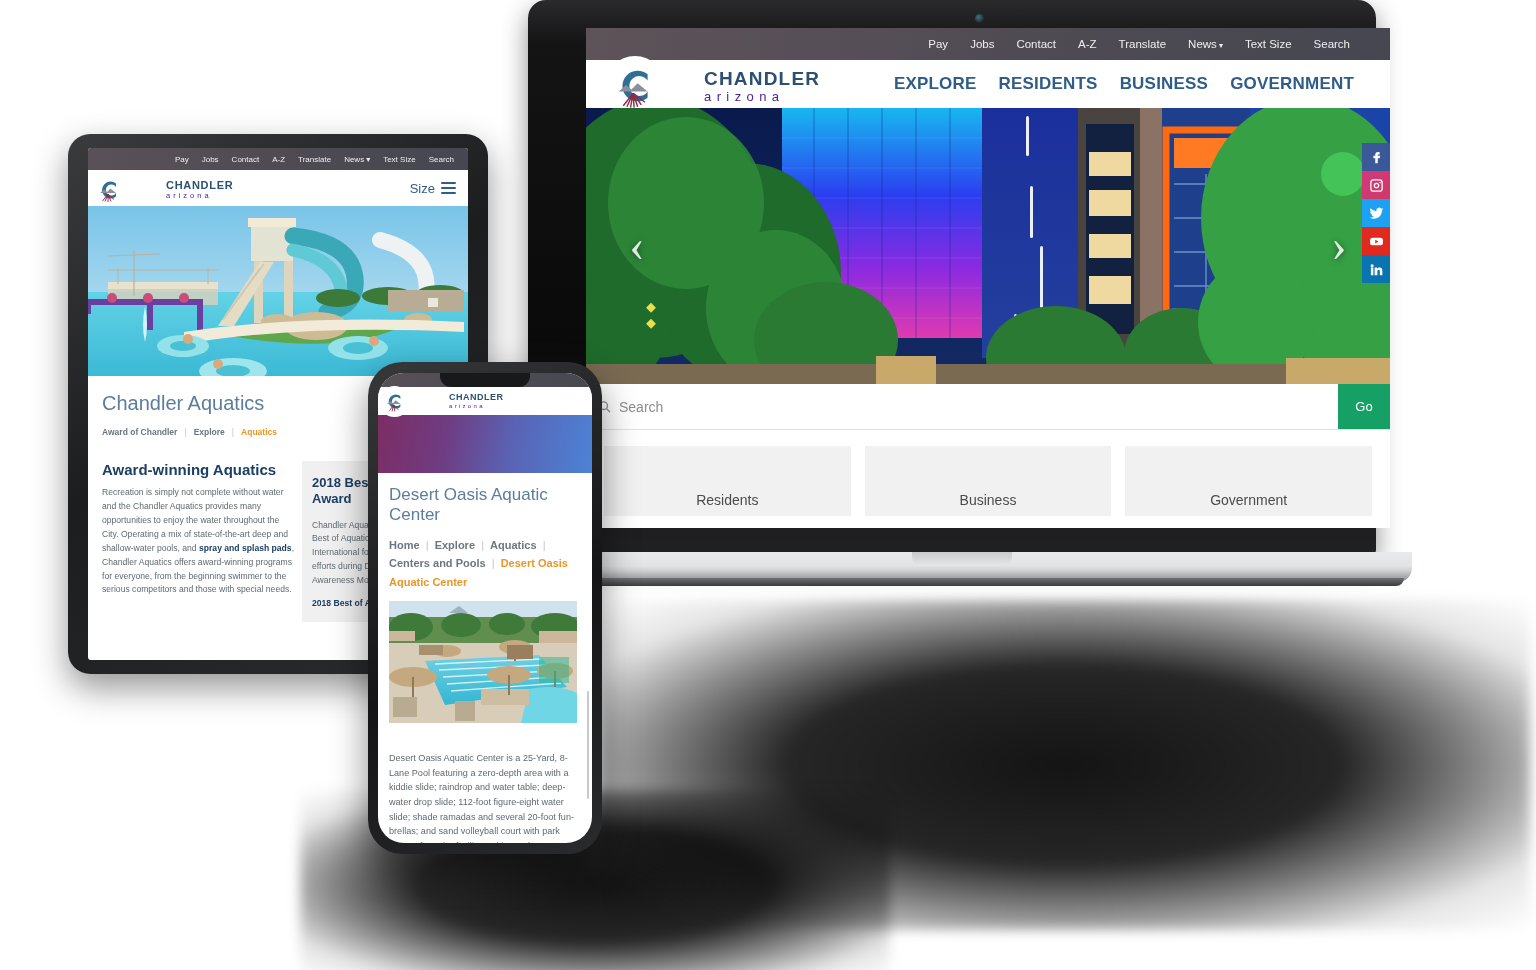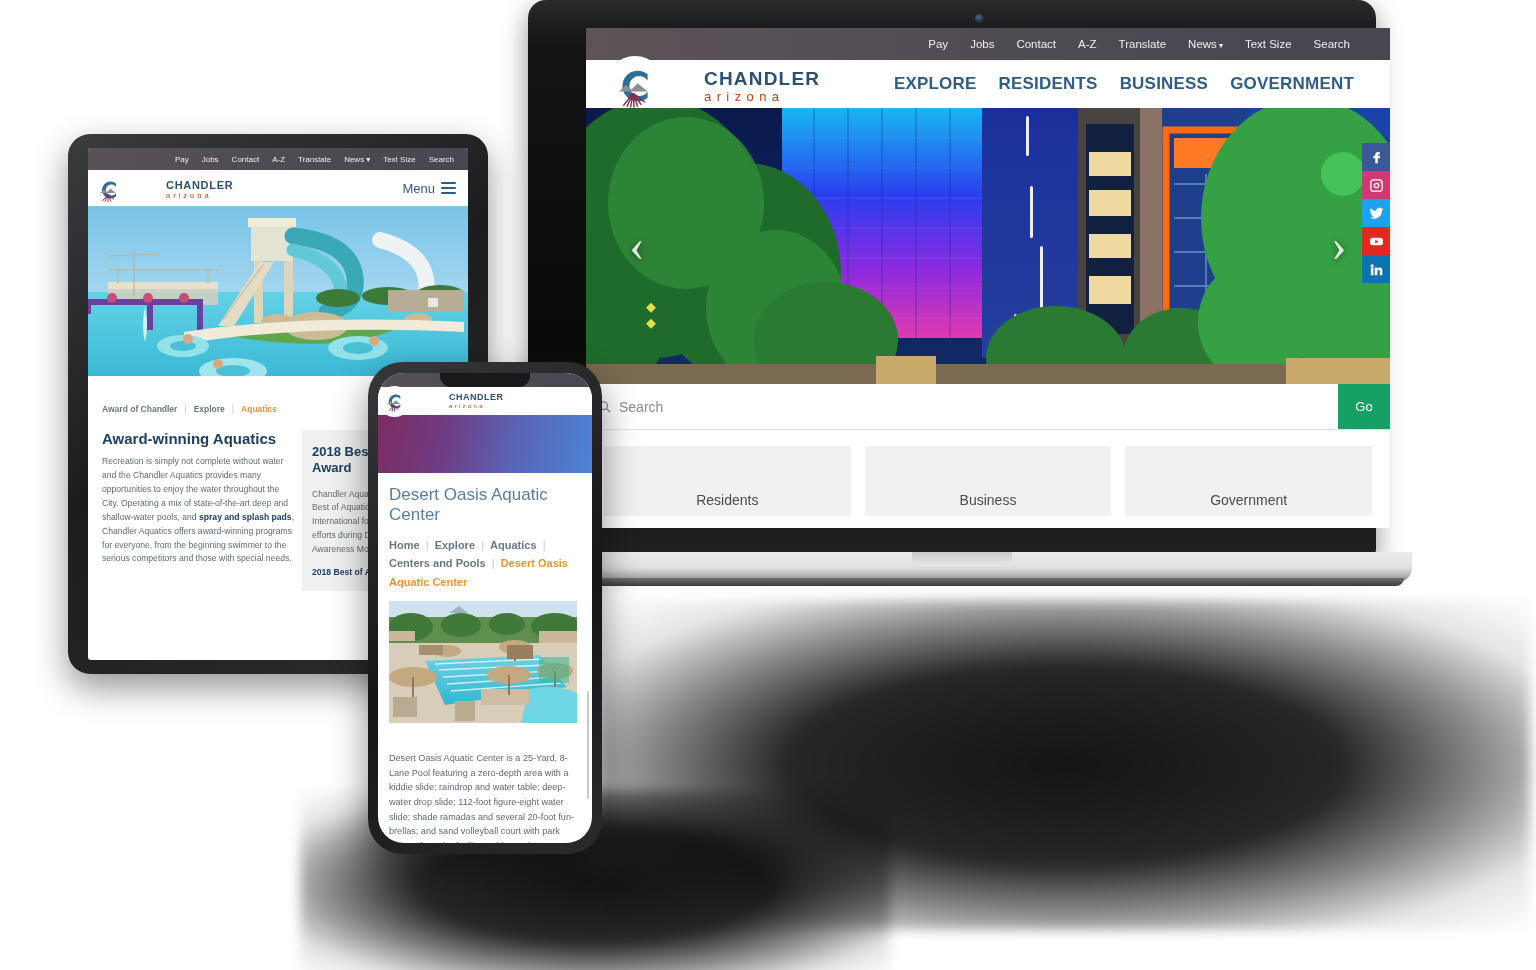--- a/index.html
+++ b/index.html
@@ -60,21 +60,21 @@
   .mainbar { height:48px; background:#fff; display:flex; align-items:center; position:relative; }
   .mainnav { margin-left:auto; margin-right:36px; display:flex; gap:22px; }
   .mainnav a { color:#2f5d88; font-size:17px; font-weight:bold; text-decoration:none; letter-spacing:.2px;}
 
   
   .logo { position:relative; display:flex; align-items:center;gap:40px; }
   .logo-mark { position:relative; width:54px; height:54px; border-radius:50%; background:#fff;
                box-shadow:0 0 0 3px #fff; flex:0 0 auto; overflow:hidden;}
   .logo-words { margin-left:2px; line-height:1; }
   .logo-t1 { font-size:19px; font-weight:bold; color:#2d4f72; letter-spacing:1.2px; }
-  .logo-t2 { font-size:13px; color:#c2410c; letter-spacing:5.4px; margin-top:2px;}
+  .logo-t2 { font-size:13px; color:#4c1d95; letter-spacing:5.4px; margin-top:2px;}
 
   
   .hero { position:relative; height:276px; overflow:hidden; }
   .hero-photo { position:absolute; inset:0; }
   .hero-title {
     position:absolute; left:0; right:0; bottom:12px; text-align:center; color:#fff;
     font-size:31px; font-weight:bold; text-shadow:0 2px 7px rgba(0,0,0,.75); letter-spacing:.2px;
   }
   .hero-arrow { position:absolute; top:50%; transform:translateY(-50%); width:30px; height:52px;
     color:rgba(255,255,255,.86); font-size:46px; line-height:52px; text-align:center; cursor:pointer;
@@ -112,21 +112,21 @@
   .t-menu { margin-left:auto; margin-right:12px; color:#2f5d88; font-size:13px; display:flex; align-items:center; gap:6px;}
   .burger { display:inline-block; width:15px; }
   .burger i { display:block; height:2px; background:#2f5d88; margin:3px 0; border-radius:1px;}
 
   .t-hero { height:170px; position:relative; overflow:hidden; }
   .t-content { padding:16px 14px 0 14px; }
   .t-h1 { color:#5b7e9c; font-size:20px; font-weight:normal; }
   .t-crumbs { margin-top:12px; font-size:8.5px; font-weight:bold; color:#6b7780; display:flex; gap:7px;}
   .t-crumbs .sep { color:#c0c6ca; font-weight:normal;}
   .t-crumbs .cur { color:#e8962a; }
-  .t-cols { display:flex; gap:4px; margin-top:16px; }
+  .t-cols { display:flex; gap:4px; margin-top:24px; }
   .t-main { width:196px; }
   .t-h2 { color:#1c3f63; font-size:15px; font-weight:bold; }
   .t-p { margin-top:8px; color:#5e6a72; font-size:8.6px; line-height:1.62; }
   .t-p b { color:#1c3f63; }
   .t-side { flex:1; background:#f0f0f0; padding:14px 10px; margin-right:-26px; }
   .t-side-h { color:#1c3f63; font-size:13px; font-weight:bold; line-height:1.25; }
   .t-side-p { margin-top:11px; color:#5e6a72; font-size:8.6px; line-height:1.62; }
   .t-side-link { margin-top:10px; color:#1c3f63; font-size:8.6px; font-weight:bold; }
 
   
@@ -400,21 +400,21 @@
                 <line x1="28" y1="38" x2="40" y2="49"></line>
               </g>
             </svg>
           </div>
           <div class="logo-words">
             <div class="logo-t1">CHANDLER</div>
             <div class="logo-t2">arizona</div>
           </div>
         </div>
         <div class="t-menu">
-          <span>Menu</span>
+          <span>Size</span>
           <span class="burger">
               <i></i>
               <i></i>
               <i></i>
             </span>
         </div>
       </div>
 
       <div class="t-hero">
         <svg width="380" height="170" viewBox="0 0 380 170" preserveAspectRatio="none">
@@ -488,20 +488,21 @@
               <ellipse cx="250" cy="92" rx="22" ry="9"></ellipse>
               <ellipse cx="300" cy="90" rx="26" ry="9"></ellipse>
               <ellipse cx="352" cy="88" rx="24" ry="9"></ellipse>
             </g>
           <rect x="300" y="84" width="76" height="22" fill="#b8ad94"></rect>
           <rect x="340" y="92" width="10" height="9" fill="#fff" opacity=".7"></rect>
         </svg>
       </div>
 
       <div class="t-content">
+        <div class="t-h1">Chandler Aquatics</div>
         <div class="t-crumbs">
           <span>Award of Chandler</span>
           <span class="sep">|</span>
           <span>Explore</span>
           <span class="sep">|</span>
           <span class="cur">Aquatics</span>
         </div>
 
         <div class="t-cols">
           <div class="t-main">

